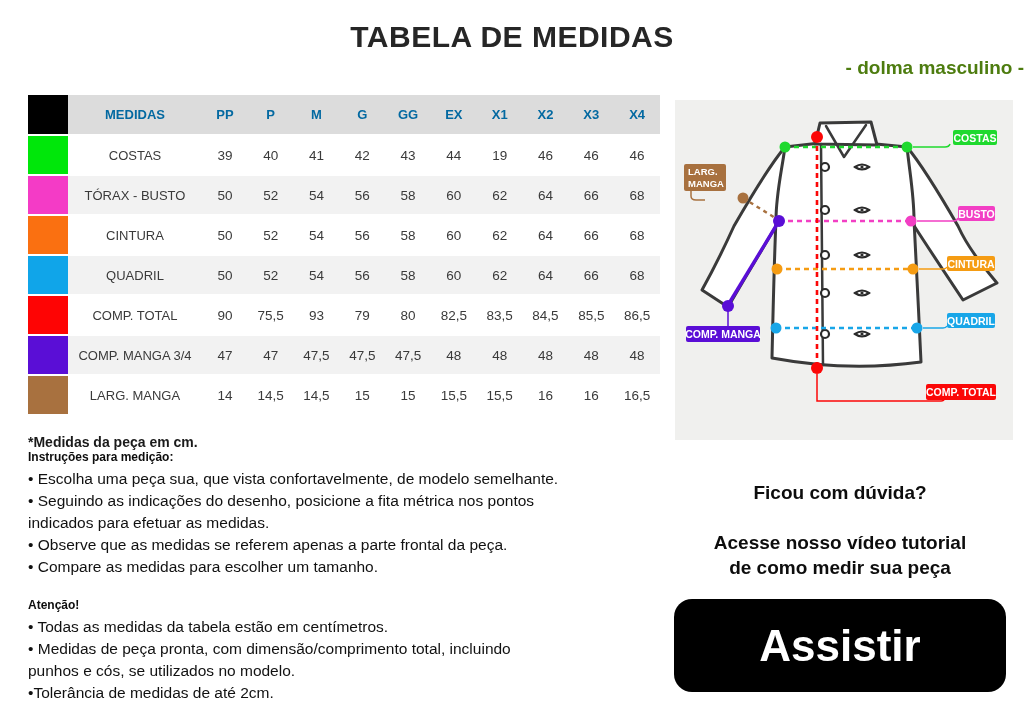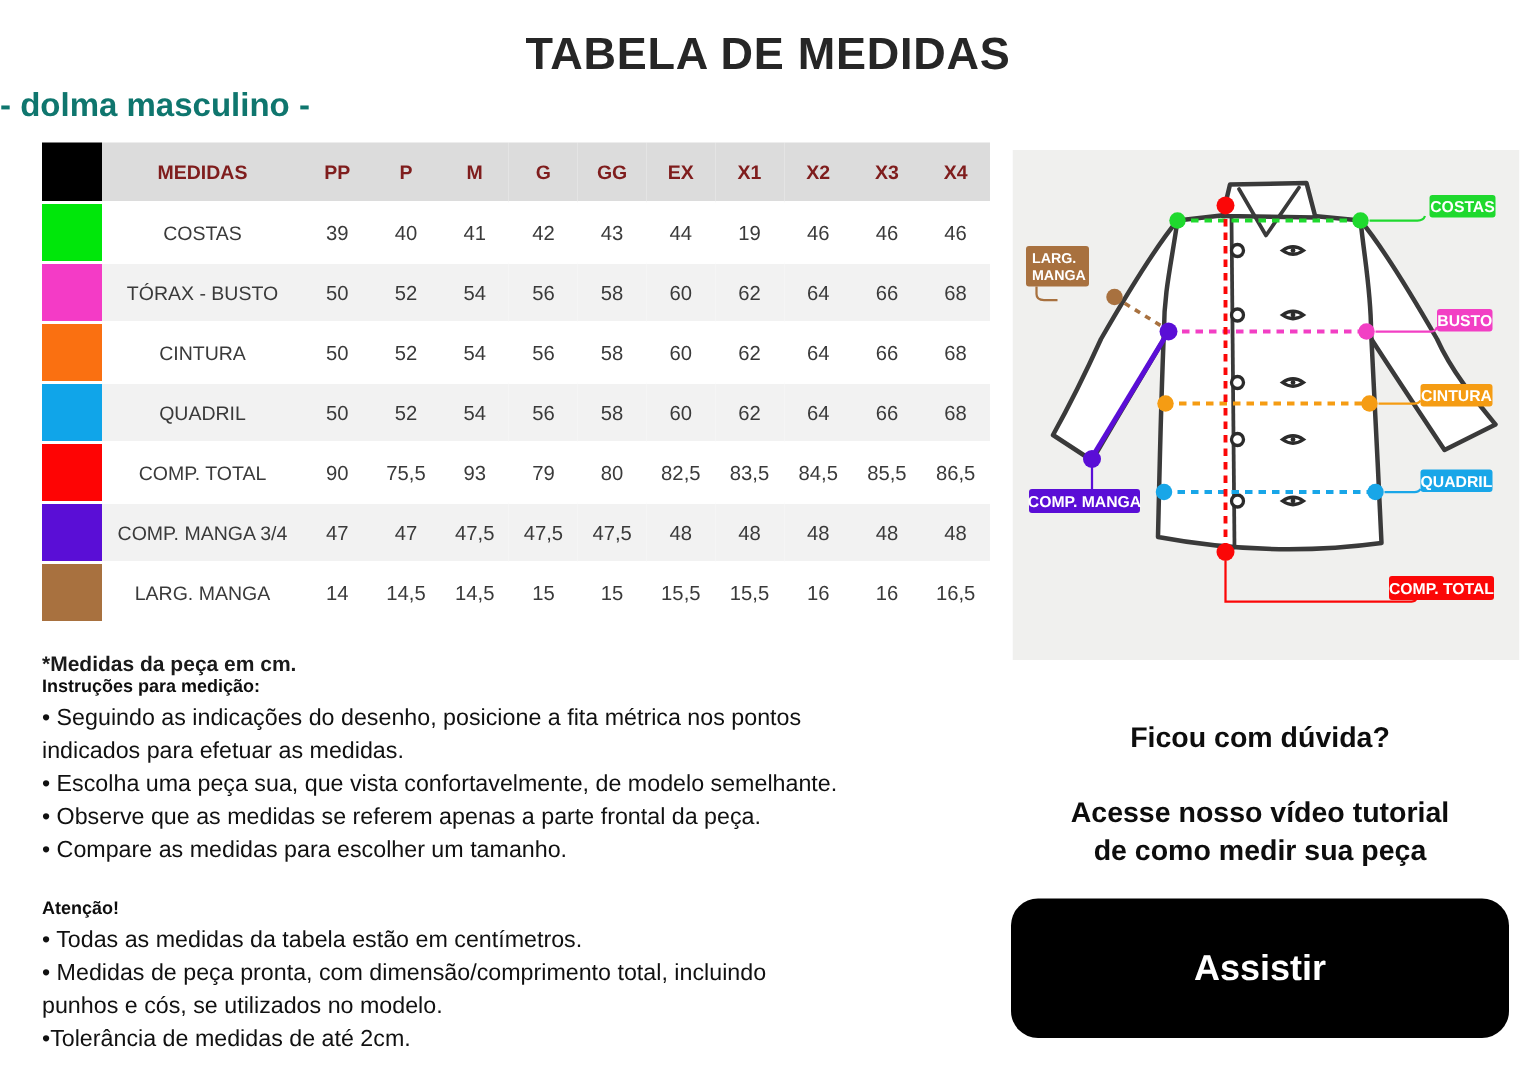--- a/index.html
+++ b/index.html
@@ -2,28 +2,28 @@
 <html><head>
 <meta charset="utf-8">
 <style>
   * { box-sizing: border-box; margin: 0; padding: 0; }
   html,body { background:#ffffff; }
   body { font-family: "Liberation Sans", sans-serif; }
   .page { position: relative; width: 1024px; height: 724px; background:#ffffff; overflow: hidden; }
 
   .title { position:absolute; top:20px; left:0; width:100%; text-align:center;
            font-size:30px; font-weight:bold; color:#262626; letter-spacing:.5px; }
-  .subtitle { position:absolute; top:57px; left:0; width:100%; text-align:left;
-              font-size:22px; font-weight:bold; color:#0f766e; }
+  .subtitle { position:absolute; top:57px; left:0; width:100%; text-align:right;
+              font-size:19px; font-weight:bold; color:#4d7c0f; }
 
   table.sizes { position:absolute; left:28px; top:95px; width:632px;
                 border-collapse:collapse; table-layout:fixed; }
   table.sizes th, table.sizes td { height:40px; text-align:center; vertical-align:middle;
                 padding:0; border-bottom:2px solid #ffffff; font-size:13.5px; color:#3a3a3a; }
-  table.sizes thead th { background:#dcdcdc; font-weight:bold; font-size:13px; color:#7f1d1d; }
+  table.sizes thead th { background:#dcdcdc; font-weight:bold; font-size:13px; color:#0369a1; }
   table.sizes tbody tr:nth-child(even) td { background:#f2f2f2; }
   table.sizes tbody tr:nth-child(odd) td { background:#ffffff; }
   table.sizes td.rowlabel { font-size:13px; }
 
   .footnote { position:absolute; left:28px; top:434px; width:632px; text-align:left;
               font-size:14px; font-weight:bold; color:#1a1a1a; }
 
   .textblock { position:absolute; left:28px; color:#111111; }
   .textblock .heading { font-size:12px; font-weight:bold; margin-bottom:4px; color:#0d0d0d; }
   .textblock .bullet { font-size:15.5px; line-height:22px; }
@@ -33,21 +33,21 @@
   .diagram { position:absolute; left:675px; top:100px; width:338px; height:340px; display:block; }
   .chip-text { fill:#ffffff; font-weight:bold; font-size:10.5px; font-family:"Liberation Sans",sans-serif; }
   .chip-text-sm { fill:#ffffff; font-weight:bold; font-size:9.5px; font-family:"Liberation Sans",sans-serif; }
 
   .cta { position:absolute; left:662px; top:470px; width:356px; text-align:center; color:#0d0d0d; }
   .cta .question { margin-top:12px; font-size:19px; font-weight:bold; }
   .cta .tut { font-size:19px; font-weight:bold; line-height:25px; }
   .cta .tut1 { margin-top:26px; }
   .watch-button { display:block; margin:19px auto 0; width:332px; height:93px;
                   background:#000000; color:#ffffff; border:none; border-radius:18px;
-                  font-family:"Liberation Sans",sans-serif; font-size:24px; font-weight:bold;
+                  font-family:"Liberation Sans",sans-serif; font-size:44px; font-weight:bold;
                   cursor:pointer; }
 </style>
 </head>
 <body>
 
 <div class="page">
 
   <div class="title">TABELA DE MEDIDAS</div>
   <div class="subtitle">- dolma masculino -</div>
 
@@ -182,22 +182,22 @@
           <td>16,5</td>
         </tr>
       </tbody>
   </table>
 
   <div class="footnote">*Medidas da peça em cm.</div>
 
   <div class="textblock instructions">
     <div class="heading">Instruções para medição:</div>
     <div>
+        <div class="bullet">• Escolha uma peça sua, que vista confortavelmente, de modelo semelhante.</div>
         <div class="bullet">• Seguindo as indicações do desenho, posicione a fita métrica nos pontos indicados para efetuar as medidas.</div>
-        <div class="bullet">• Escolha uma peça sua, que vista confortavelmente, de modelo semelhante.</div>
         <div class="bullet">• Observe que as medidas se referem apenas a parte frontal da peça.</div>
         <div class="bullet">• Compare as medidas para escolher um tamanho.</div>
       </div>
   </div>
 
   <div class="textblock attention">
     <div class="heading">Atenção!</div>
     <div>
         <div class="bullet">• Todas as medidas da tabela estão em centímetros.</div>
         <div class="bullet">• Medidas de peça pronta, com dimensão/comprimento total, incluindo punhos e cós, se utilizados no modelo.</div>

